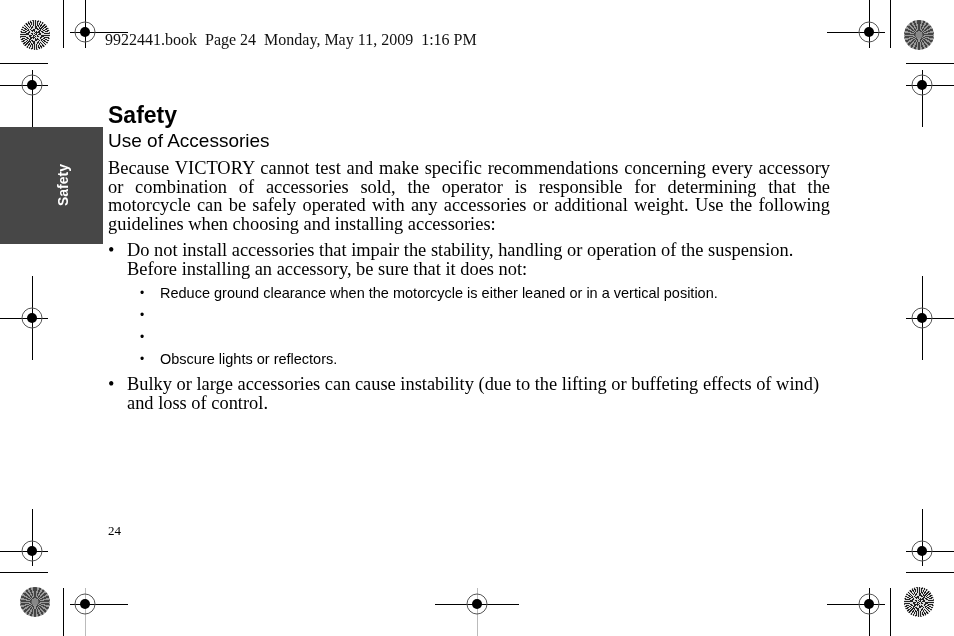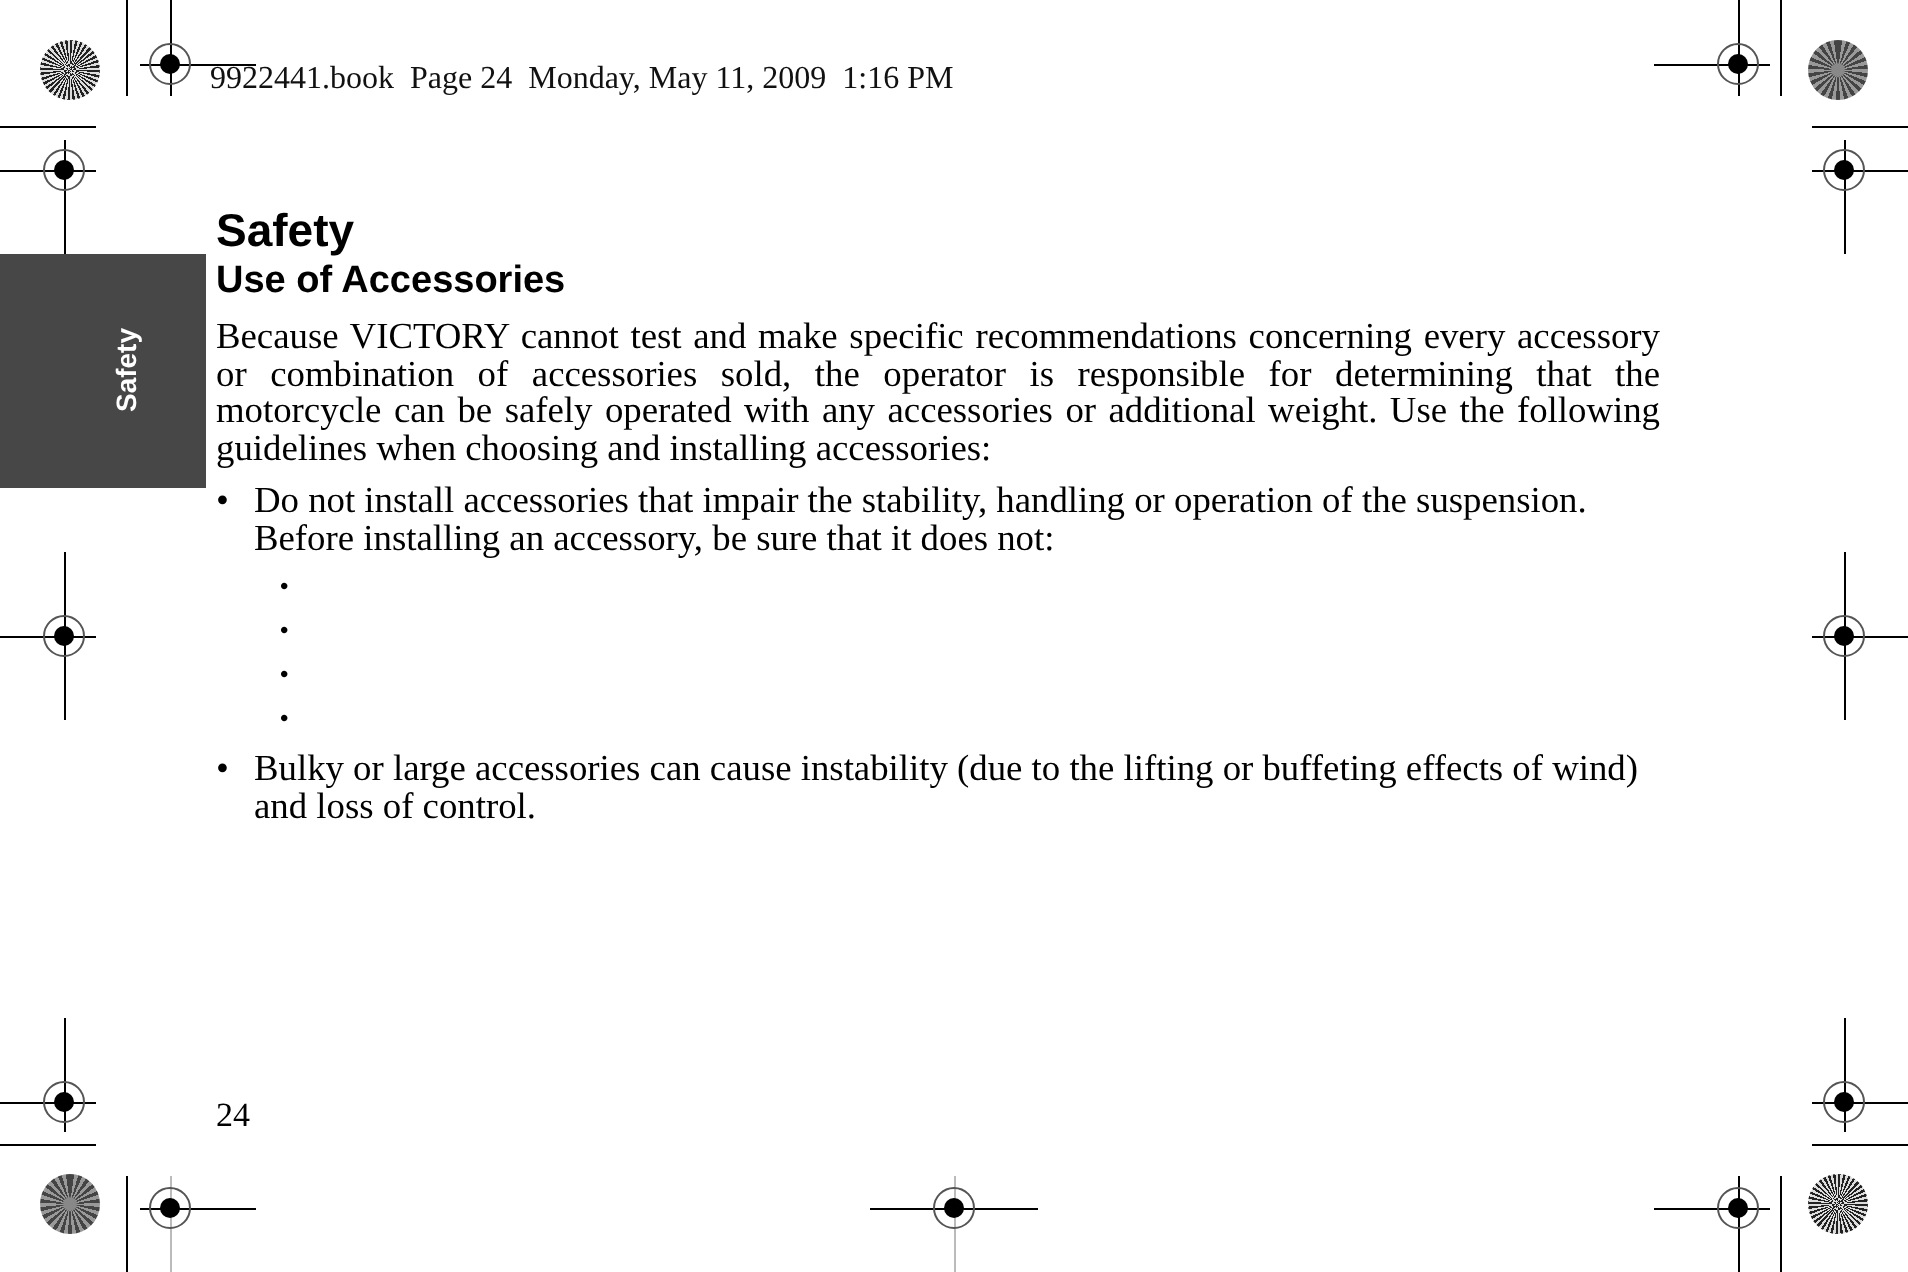--- a/index.html
+++ b/index.html
@@ -36,37 +36,37 @@
     color: #fff; font-family: "Liberation Sans", sans-serif; font-weight: bold;
     font-size: 14px; white-space: nowrap;
   }
   .h1 {
     position: absolute; left: 108px; top: 102px;
     font-family: "Liberation Sans", sans-serif; font-weight: bold; font-size: 23px;
     line-height: 26px;
   }
   .h2 {
     position: absolute; left: 108px; top: 129px;
-    font-family: "Liberation Sans", sans-serif; font-weight: bold; font-size: 19px;
+    font-family: "Liberation Sans", sans-serif; font-weight: normal; font-size: 19px;
     line-height: 23px;
   }
   .body-text {
     position: absolute; left: 108px; top: 159px; width: 722px;
     font-size: 18.4px; line-height: 18.5px; text-align: justify;
   }
   .bullet-list { position: absolute; left: 108px; width: 722px; margin: 0; padding: 0; list-style: none; }
   .bullet-list li { position: relative; padding-left: 19px; font-size: 18.4px; line-height: 18.5px; }
   .bullet-list li .dot { position: absolute; left: 0; top: 0; }
   .sub-list { position: absolute; left: 140px; top: 284px; margin: 0; padding: 0; list-style: none; }
   .sub-list li {
     position: relative; padding-left: 20px; height: 22px;
     font-family: "Liberation Sans", sans-serif; font-size: 14.5px; line-height: 18px;
   }
   .sub-list li .dot { position: absolute; left: 0; top: 0; font-size: 12px; }
-  .page-num { position: absolute; left: 108px; top: 548px; font-size: 17px; }
+  .page-num { position: absolute; left: 108px; top: 523px; font-size: 13px; }
 </style>
 </head>
 <body>
 
 <div>
 
   <div class="star burst" style="left:20px;top:20px;"></div>
   <div class="vline" style="left:63px;top:0;height:48px;"></div>
 
   <div class="hline" style="left:70px;top:32px;width:58px;"></div>
@@ -170,29 +170,31 @@
 <ul class="bullet-list" style="top:241px;">
   <li>
     <span class="dot">•</span>
     <span>Do not install accessories that impair the stability, handling or operation of the suspension. Before installing an accessory, be sure that it does not:</span>
   </li>
 </ul>
 
 <ul class="sub-list">
   <li>
     <span class="dot">•</span>
-  </li>
-  <li>
-    <span class="dot">•</span>
-  </li>
-  <li>
-    <span class="dot">•</span>
-  </li>
-  <li>
-    <span class="dot">•</span>
+    <span>Reduce ground clearance when the motorcycle is either leaned or in a vertical position.</span>
+  </li>
+  <li>
+    <span class="dot">•</span>
+  </li>
+  <li>
+    <span class="dot">•</span>
+  </li>
+  <li>
+    <span class="dot">•</span>
+    <span>Obscure lights or reflectors.</span>
   </li>
 </ul>
 
 <ul class="bullet-list" style="top:375px;">
   <li>
     <span class="dot">•</span>
     <span>Bulky or large accessories can cause instability (due to the lifting or buffeting effects of wind) and loss of control.</span>
   </li>
 </ul>
 

